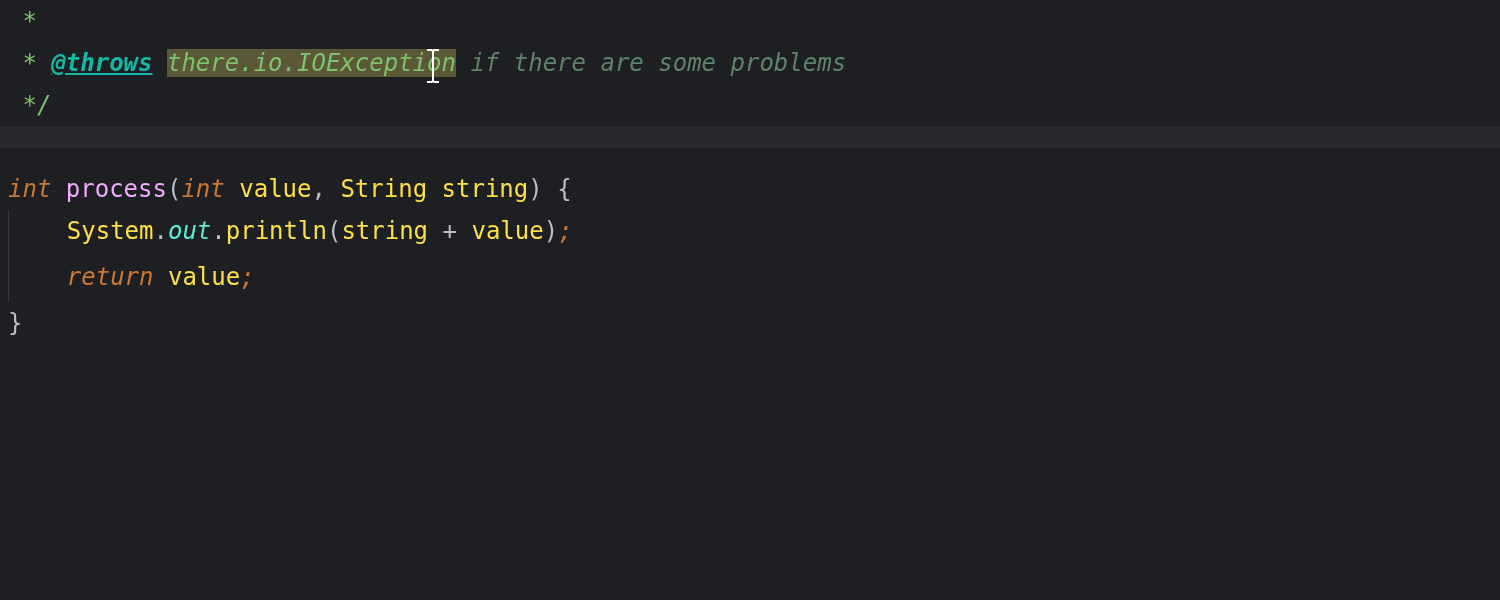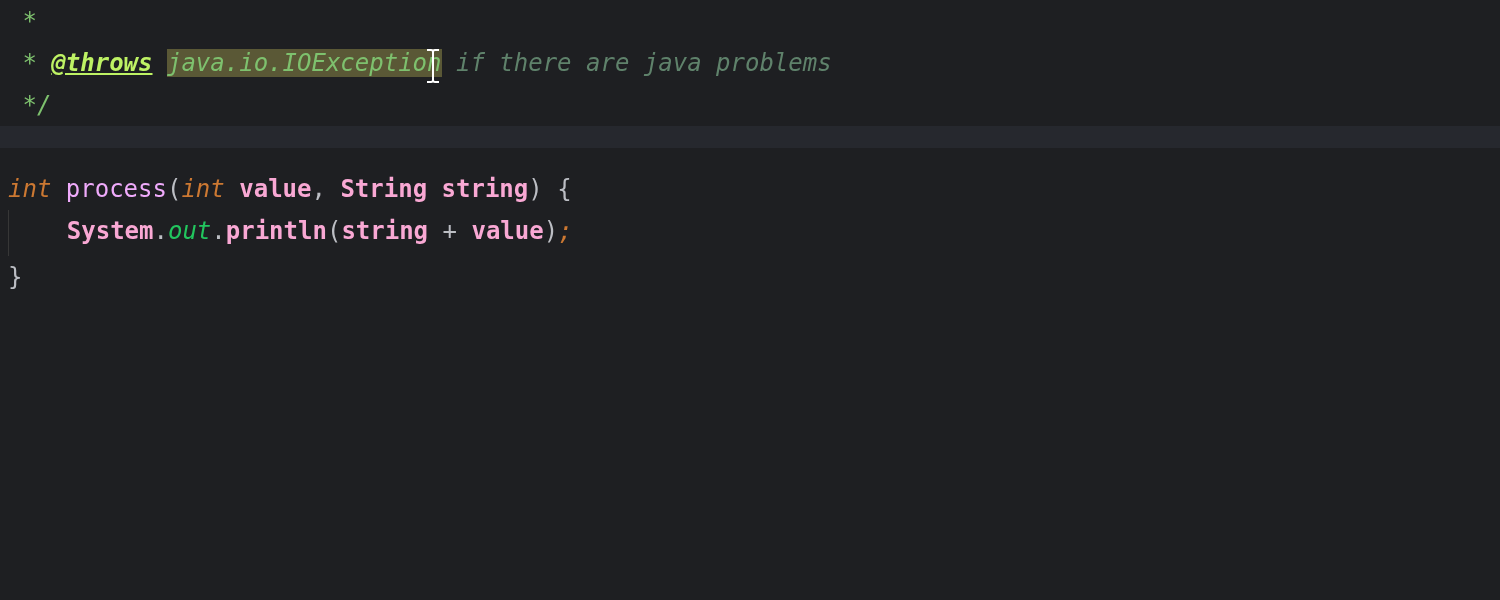--- a/index.html
+++ b/index.html
@@ -31,21 +31,21 @@
     .line-separator {
       height: 22px;
       background: #26282e;
       margin-left: 0;
     }
     .comment {
       color: #7ec16e;
       font-style: italic;
     }
     .comment-tag {
-      color: #bef264;
+      color: #14b8a6;
       font-style: italic;
       text-decoration: underline;
       font-weight: bold;
     }
     .comment-highlighted {
       background: #5a5836;
       color: #7ec16e;
       font-style: italic;
     }
     .comment-desc {
@@ -53,25 +53,24 @@
       font-style: italic;
     }
     .keyword {
       color: #cc7832;
       font-style: italic;
     }
     .method-name {
       color: #f0abfc;
     }
     .identifier {
-      color: #f9a8d4;
-      font-weight: bold;
+      color: #fde047;
     }
     .static-field {
-      color: #22c55e;
+      color: #5eead4;
       font-style: italic;
     }
     .punct {
       color: #bcbec4;
     }
     .indent-guide {
       border-left: 1px solid #373737;
       display: inline-block;
       height: 100%;
       vertical-align: top;
@@ -92,30 +91,31 @@
     .line-code {
       padding-top: 20px;
     }
   </style>
 </head>
 <body>
 
 <div class="editor">
   <div class="line"><span class="comment"> *</span></div>
 
-  <div class="line"><span class="comment"> * </span><span class="comment-tag">@throws</span><span class="comment"> </span><span class="comment-highlighted">java.io.IOException</span><span class="comment-desc"> if there are java problems</span></div>
+  <div class="line"><span class="comment"> * </span><span class="comment-tag">@throws</span><span class="comment"> </span><span class="comment-highlighted">there.io.IOException</span><span class="comment-desc"> if there are some problems</span></div>
 
   <div class="line"><span class="comment"> */</span></div>
 
   <div class="line-separator"></div>
 
   <div class="line line-code" style="height:62px;"><span class="keyword">int</span><span> </span><span class="method-name">process</span><span class="punct">(</span><span class="keyword">int</span><span class="identifier"> value</span><span class="punct">, </span><span class="identifier">String</span><span class="identifier"> string</span><span class="punct">)</span><span class="punct"> {</span></div>
 
   <div class="line" style="height:46px;"><span class="indent-guide"></span><span>    </span><span class="identifier">System</span><span class="punct">.</span><span class="static-field">out</span><span class="punct">.</span><span class="identifier">println</span><span class="punct">(</span><span class="identifier">string</span><span class="punct"> + </span><span class="identifier">value</span><span class="punct">)</span><span class="keyword">;</span></div>
 
+  <div class="line" style="height:46px;"><span class="indent-guide"></span><span>    </span><span class="keyword">return</span><span> </span><span class="identifier">value</span><span class="keyword">;</span></div>
 
   <div class="line"><span class="punct">}</span></div>
 </div>
 
 <div class="cursor">
   <svg width="16" height="36" viewBox="0 0 16 36">
     <path d="M 2 2 L 6 2 M 10 2 L 14 2 M 8 2 L 8 34 M 2 34 L 6 34 M 10 34 L 14 34 M 6 2 Q 8 2 8 4 M 10 2 Q 8 2 8 4 M 6 34 Q 8 34 8 32 M 10 34 Q 8 34 8 32" stroke="#ffffff" stroke-width="2" fill="none"></path>
   </svg>
 </div>
 

